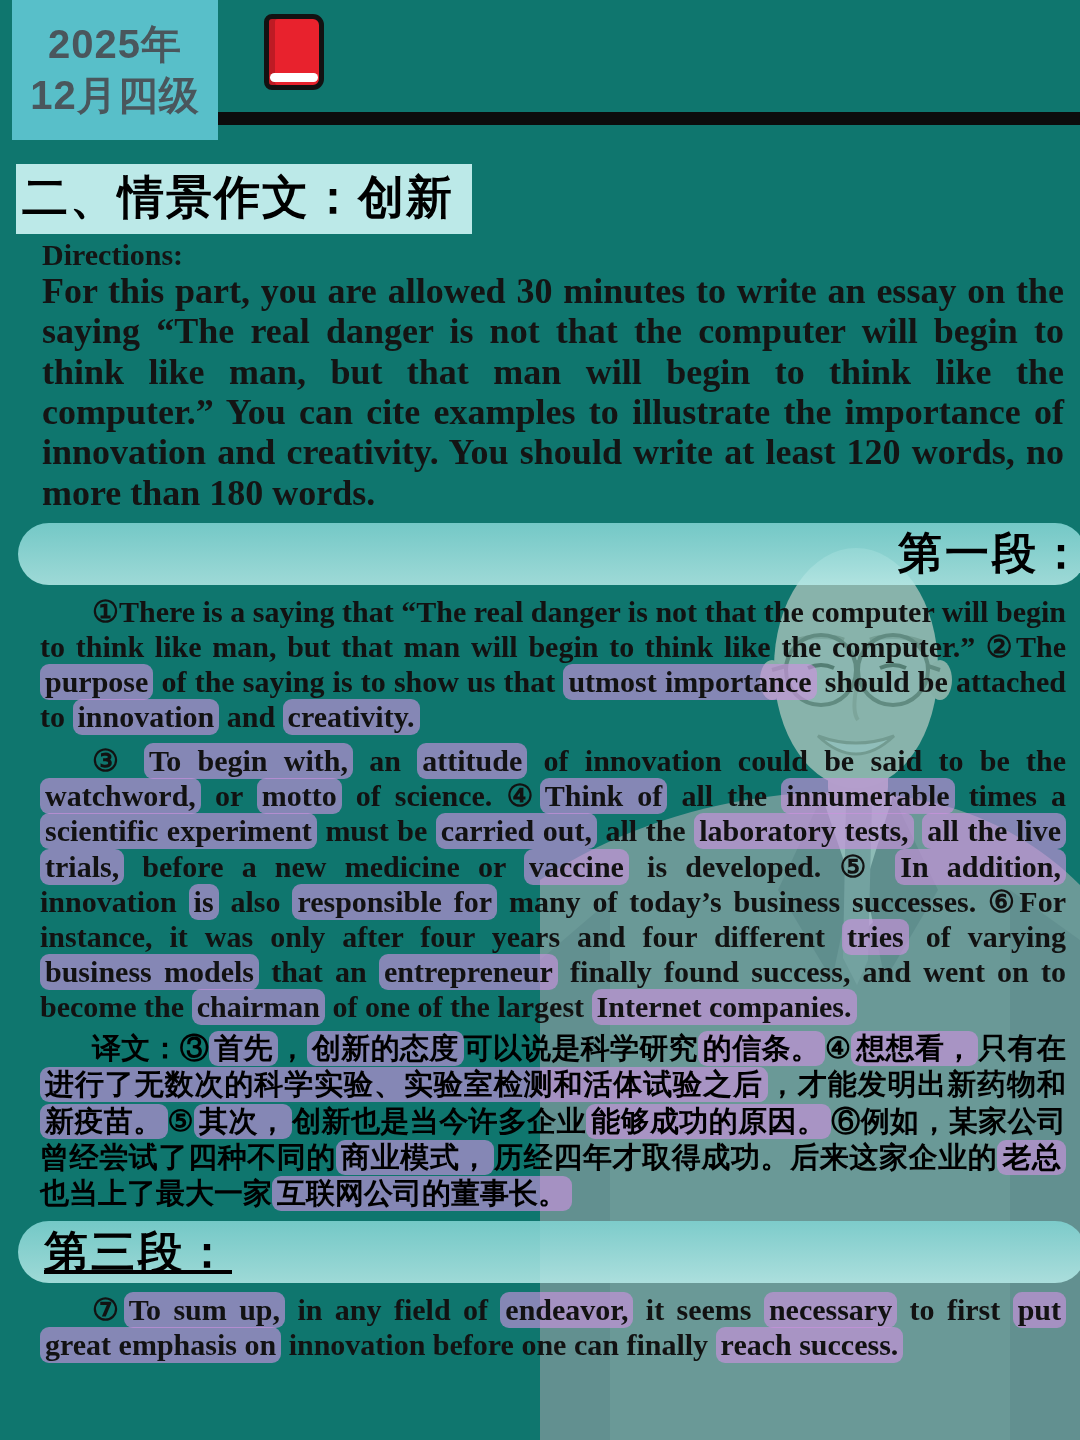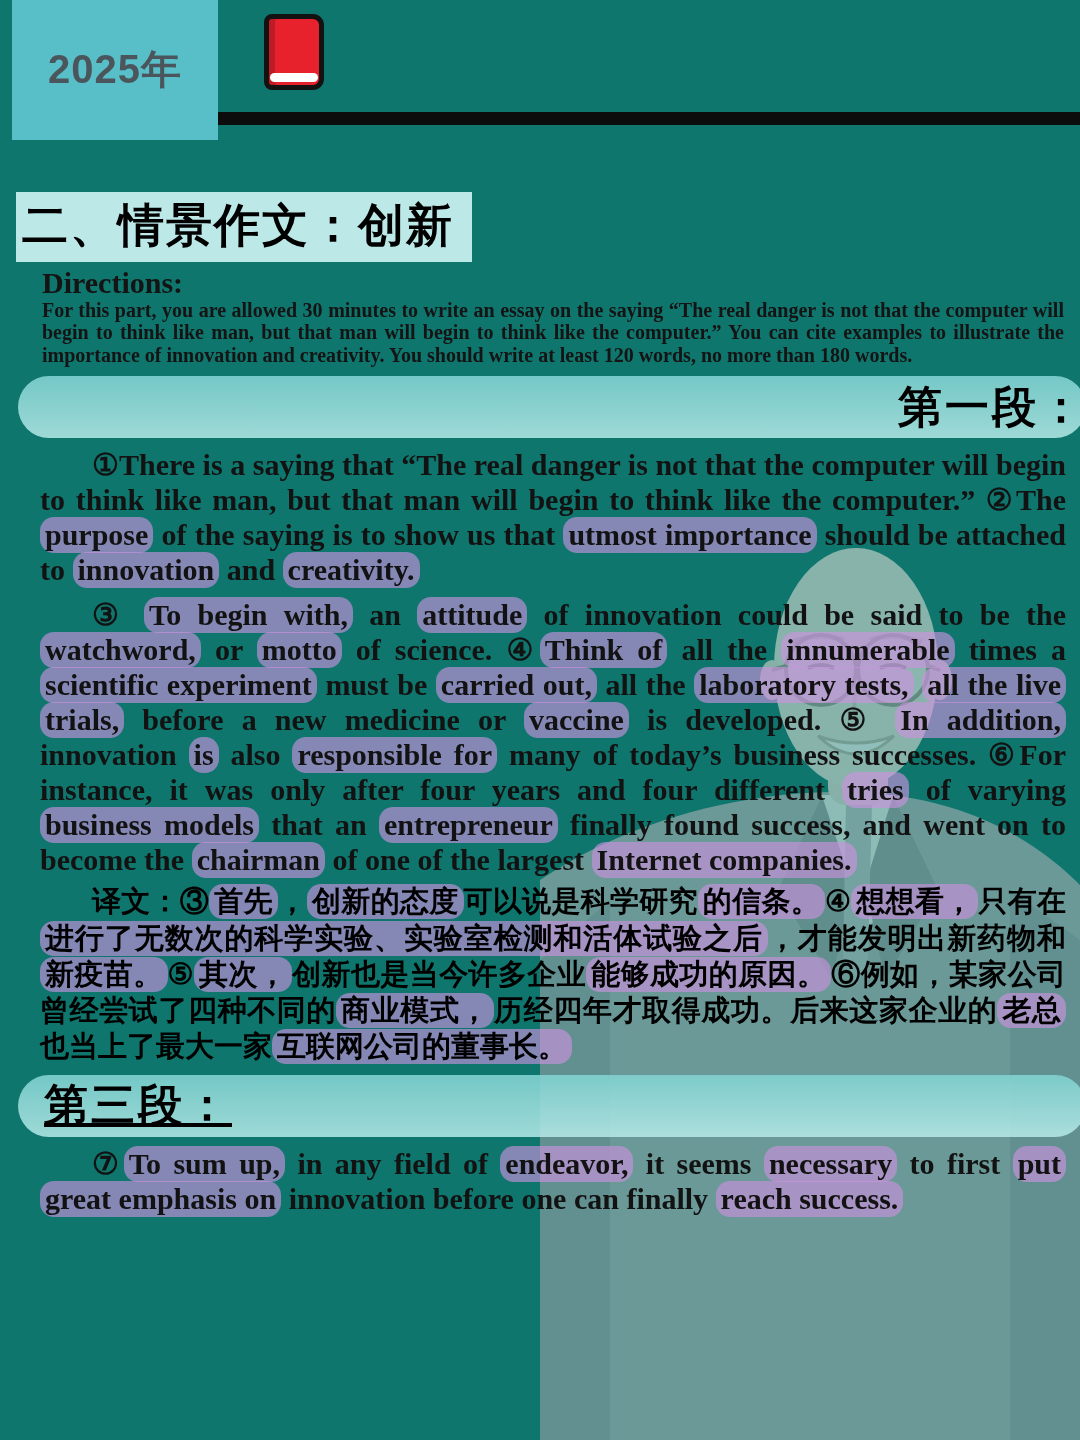--- a/index.html
+++ b/index.html
@@ -27,48 +27,47 @@
   .book-icon::after{
     content:"";position:absolute;left:1px;right:1px;bottom:3px;height:9px;
     background:#fff;border-radius:5px;
   }
   .main-title{font-size:55px;font-weight:900;color:#000;white-space:nowrap;letter-spacing:0px;}
   
   .section-heading{margin:24px 0 0 4px;z-index:1;position:relative;}
   .section-heading span{
     display:inline-block;font-size:46px;font-weight:900;letter-spacing:2px;
     padding:3px 18px 5px 6px;
-    margin-top:28px;
   }
   
   .directions{
     position:relative;z-index:1;margin:4px 28px 0 30px;
     font-family:Liberation Serif, serif;font-weight:700;color:#141414;
   }
   .dir-label{font-size:30px;line-height:1.1;}
-  .dir-body{font-size:20px;line-height:1.12;text-align:justify;}
+  .dir-body{font-size:36px;line-height:1.12;text-align:justify;}
   
   .pill{
     position:relative;z-index:1;margin:10px 6px 0 6px;height:62px;border-radius:34px;
     display:flex;align-items:center;padding-left:26px;
     font-size:44px;font-weight:900;letter-spacing:3px;color:#000;
   }
   
   .eng{
     position:relative;z-index:1;margin:9px 26px 0 28px;
     font-family:"Liberation Serif",serif;font-weight:700;
     font-size:30px;line-height:1.17;text-align:justify;text-indent:52px;color:#121212;
   }
   .cn{
     position:relative;z-index:1;margin:6px 26px 0 28px;
     font-weight:900;font-size:29px;line-height:1.25;text-align:justify;
     text-indent:52px;color:#000;
   }
   .hl{
-    border-radius:14px;padding:1px 5px 2px 5px;
+    border-radius:9px;padding:1px 5px 2px 5px;
     -webkit-box-decoration-break:clone;box-decoration-break:clone;
   }
 </style>
 </head>
 <body>
 
 <div class="page">
 
   <svg class="photo" viewBox="0 0 540 900" xmlns="http://www.w3.org/2000/svg" aria-hidden="true">
 
@@ -102,20 +101,21 @@
     <path d="M340 128 Q 353 122 366 128" stroke="#8d8579" stroke-width="4" fill="none"></path>
 
     <path d="M316 150 Q 312 172 318 180" stroke="#d6cdc1" stroke-width="4" fill="none"></path>
 
     <path d="M278 196 Q 316 232 354 196 Q 316 210 278 196 Z" fill="#fbfaf8" stroke="#c4baae" stroke-width="3"></path>
   </svg>
 
   <div class="topbar">
     <div class="badge" style="background: rgb(88, 191, 201); color: rgb(74, 86, 92);">
       <div>2025年</div>
+      <div>12月四级</div>
     </div>
     <div class="title-row">
       <span class="book-icon" style="background: rgb(232, 34, 45);"></span>
     </div>
     <div class="black-bar" style="background: rgb(12, 12, 12);"></div>
   </div>
 
   <div class="section-heading">
     <span style="background: rgb(188, 233, 232);">二、情景作文：创新</span>
   </div>

